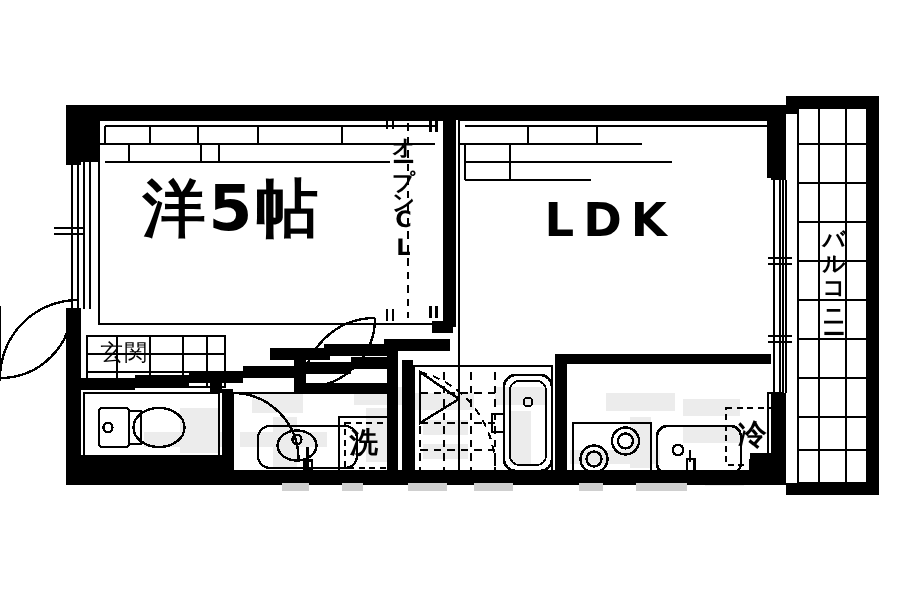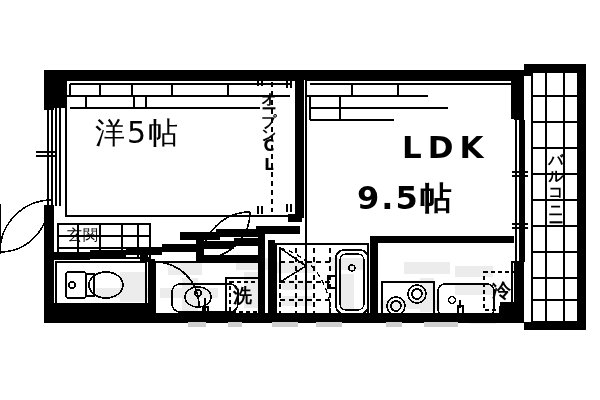--- a/index.html
+++ b/index.html
@@ -9,22 +9,22 @@
     -webkit-font-smoothing:none;
   }
   #plan{position:relative;width:600px;height:400px;background:#fff;}
   .svgwrap{position:absolute;inset:0;}
   svg{display:block;}
 
   
   .lbl{position:absolute;color:#000;line-height:1;white-space:pre;}
   .vert{writing-mode:vertical-rl;text-orientation:upright;letter-spacing:1px;}
 
-  #room-yoshitsu-label{left:95px;top:118px;font-size:30px;font-weight:400;letter-spacing:2px;}
-  #ldk-name{left:363px;top:132px;font-size:31px;font-weight:700;letter-spacing:6px;margin-left:39px;}
+  #room-yoshitsu-label{left:95px;top:118px;font-size:42px;font-weight:700;letter-spacing:2px;}
+  #ldk-name{left:363px;top:132px;font-size:31px;font-weight:700;letter-spacing:6px;}
   #ldk-size{left:357px;top:182px;font-size:32px;font-weight:700;letter-spacing:2px;}
   #opencl-label{left:261px;top:82px;font-size:15px;font-weight:600;}
   #balcony-label{left:548px;top:142px;font-size:15px;font-weight:600;}
   #genkan-label{left:67px;top:228px;font-size:15px;font-weight:400;letter-spacing:1px;}
   #sen-label{left:233px;top:286px;font-size:19px;font-weight:700;}
   #rei-label{left:492px;top:281px;font-size:19px;font-weight:700;}
 </style>
 </head>
 <body>
 
@@ -314,21 +314,20 @@
       <rect x="424" y="322" width="34" height="5"></rect>
     </g>
 
   </svg>
   </div>
 
   <div class="lbl" id="room-yoshitsu-label">洋5帖</div>
 
   <div class="lbl" id="ldk-name">LDK</div>
 
-  <div class="lbl" id="ldk-size">9.5帖</div>
 
   <div class="lbl vert" id="opencl-label">オープンCL</div>
 
   <div class="lbl vert" id="balcony-label">バルコニー</div>
 
   <div class="lbl" id="genkan-label">玄関</div>
 
   <div class="lbl" id="sen-label">洗</div>
 
   <div class="lbl" id="rei-label">冷</div>

